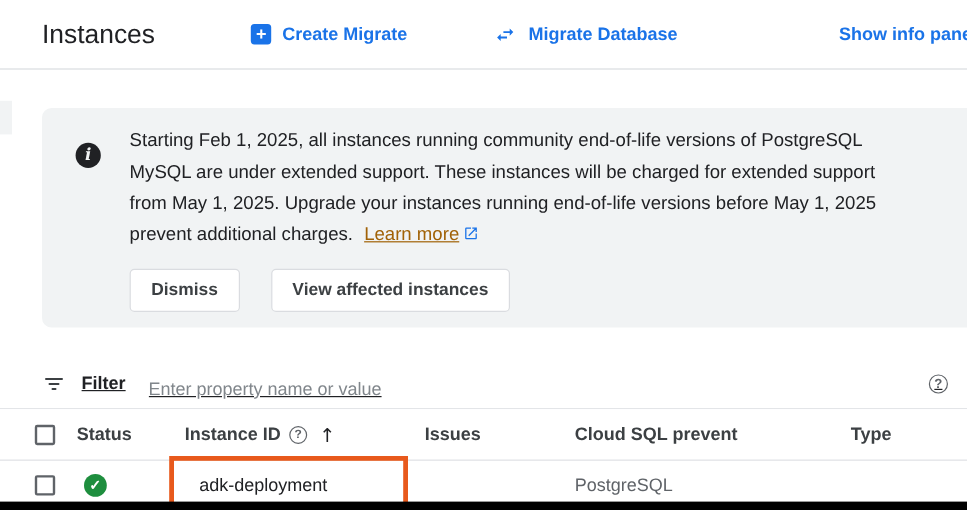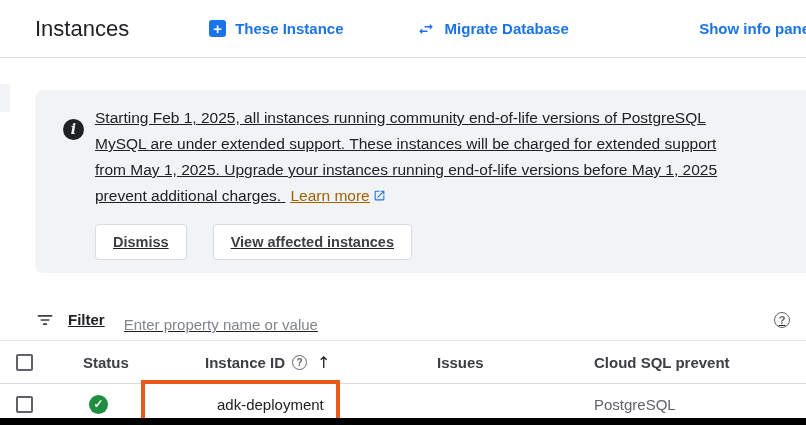--- a/index.html
+++ b/index.html
@@ -43,21 +43,21 @@
     width: 870px; height: 183px;
     background: #f1f3f4; border-radius: 8px;
     padding: 15px 0 0 28px; display: flex;
   }
   .info-icon {
     flex: none; width: 21px; height: 21px; margin-top: 14px;
     border-radius: 50%; background: #202124; color: #f1f3f4;
     font-family: "DejaVu Serif", serif; font-style: italic; font-weight: 700;
     font-size: 14px; line-height: 20px; text-align: center;
   }
-  .banner-body { margin-left: 11px; min-width: 0; text-decoration: underline; }
+  .banner-body { margin-left: 24px; min-width: 0; }
   .banner-line { font-size: 15.5px; line-height: 26px; color: #202124; white-space: nowrap; }
   .learn-more {
     color: #a16207; text-decoration: underline; cursor: pointer; margin-left: 5px;
   }
   .ext-link-icon { display: inline-block; vertical-align: -1px; margin-left: 3px; }
   .banner-buttons { display: flex; gap: 26px; margin-top: 14px; }
   .banner-btn {
     font-family: inherit; font-size: 14.5px; font-weight: 700; color: #3c4043;
     background: #fff; border: 1px solid #dadce0; border-radius: 4px;
     padding: 9px 17px; cursor: pointer; white-space: nowrap;
@@ -79,21 +79,21 @@
   .help-circle {
     flex: none; width: 16px; height: 16px; border: 1.5px solid #5f6368; border-radius: 50%;
     color: #5f6368; font-size: 11px; font-weight: 700; line-height: 15px; text-align: center;
     cursor: pointer;
   }
 
   
   .grid-cols {
     display: grid;
     grid-template-columns: 35px 90px 200px 125px 230px 1fr;
-    align-items: center; padding-left: 16px; gap: 32px;
+    align-items: center; padding-left: 29px;
   }
   .table-header {
     position: absolute; left: 0; right: 0; top: 341px; height: 43px;
     border-bottom: 1px solid #dadce0; background: #fff;
   }
   .th { font-size: 15px; font-weight: 700; color: #3c4043; white-space: nowrap; }
   .th-instance { display: flex; align-items: center; gap: 7px; cursor: pointer; }
   .help-circle-sm {
     width: 15px; height: 15px; border: 1.5px solid #5f6368; border-radius: 50%;
     color: #5f6368; font-size: 10px; font-weight: 700; line-height: 14px; text-align: center;
@@ -127,21 +127,21 @@
 </head>
 <body>
 
 <div class="app">
 
   <div class="topbar">
     <div class="page-title">Instances</div>
 
     <div class="action action-create">
       <span class="add-box-icon">+</span>
-      <span>These Instance</span>
+      <span>Create Migrate</span>
     </div>
 
     <div class="action action-migrate">
       <span class="swap-icon">
         <svg width="20" height="18" viewBox="0 0 24 24" fill="#1a73e8">
             <path d="M6.99 11 3 15l3.99 4v-3H14v-2H6.99v-3zM21 9l-3.99-4v3H10v2h7.01v3L21 9z"></path>
           </svg>
       </span>
       <span>Migrate Database</span>
     </div>

